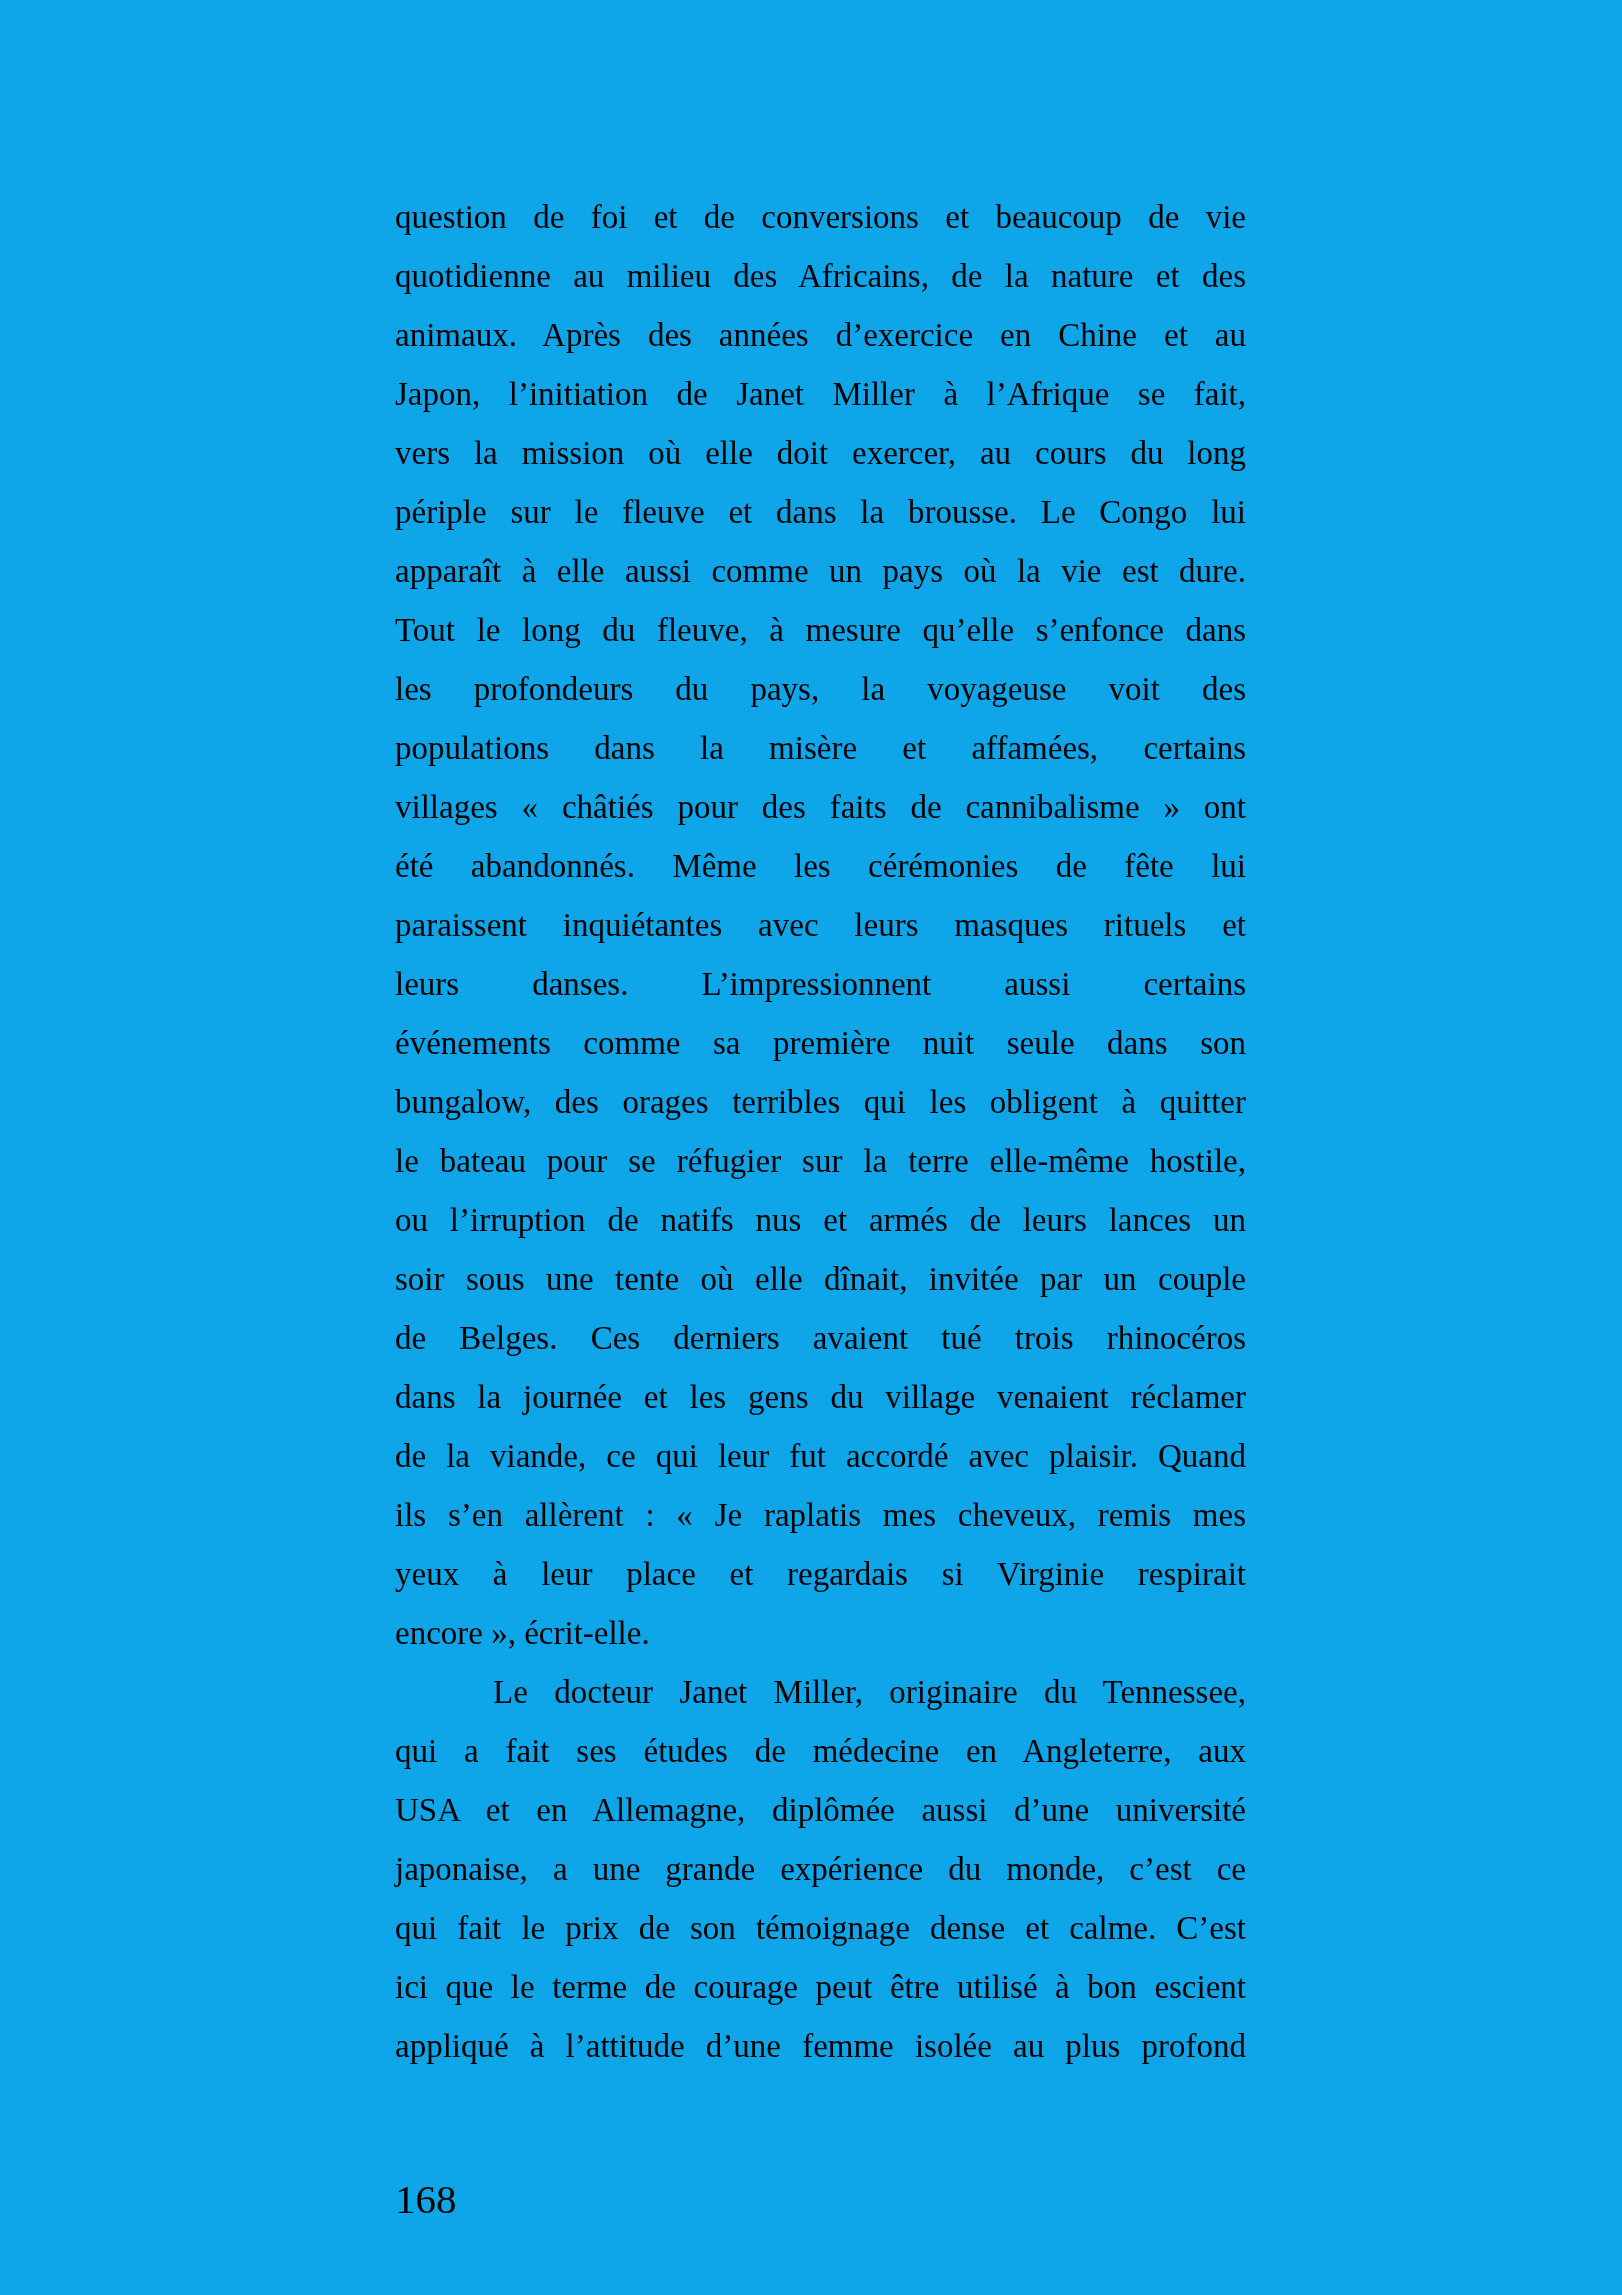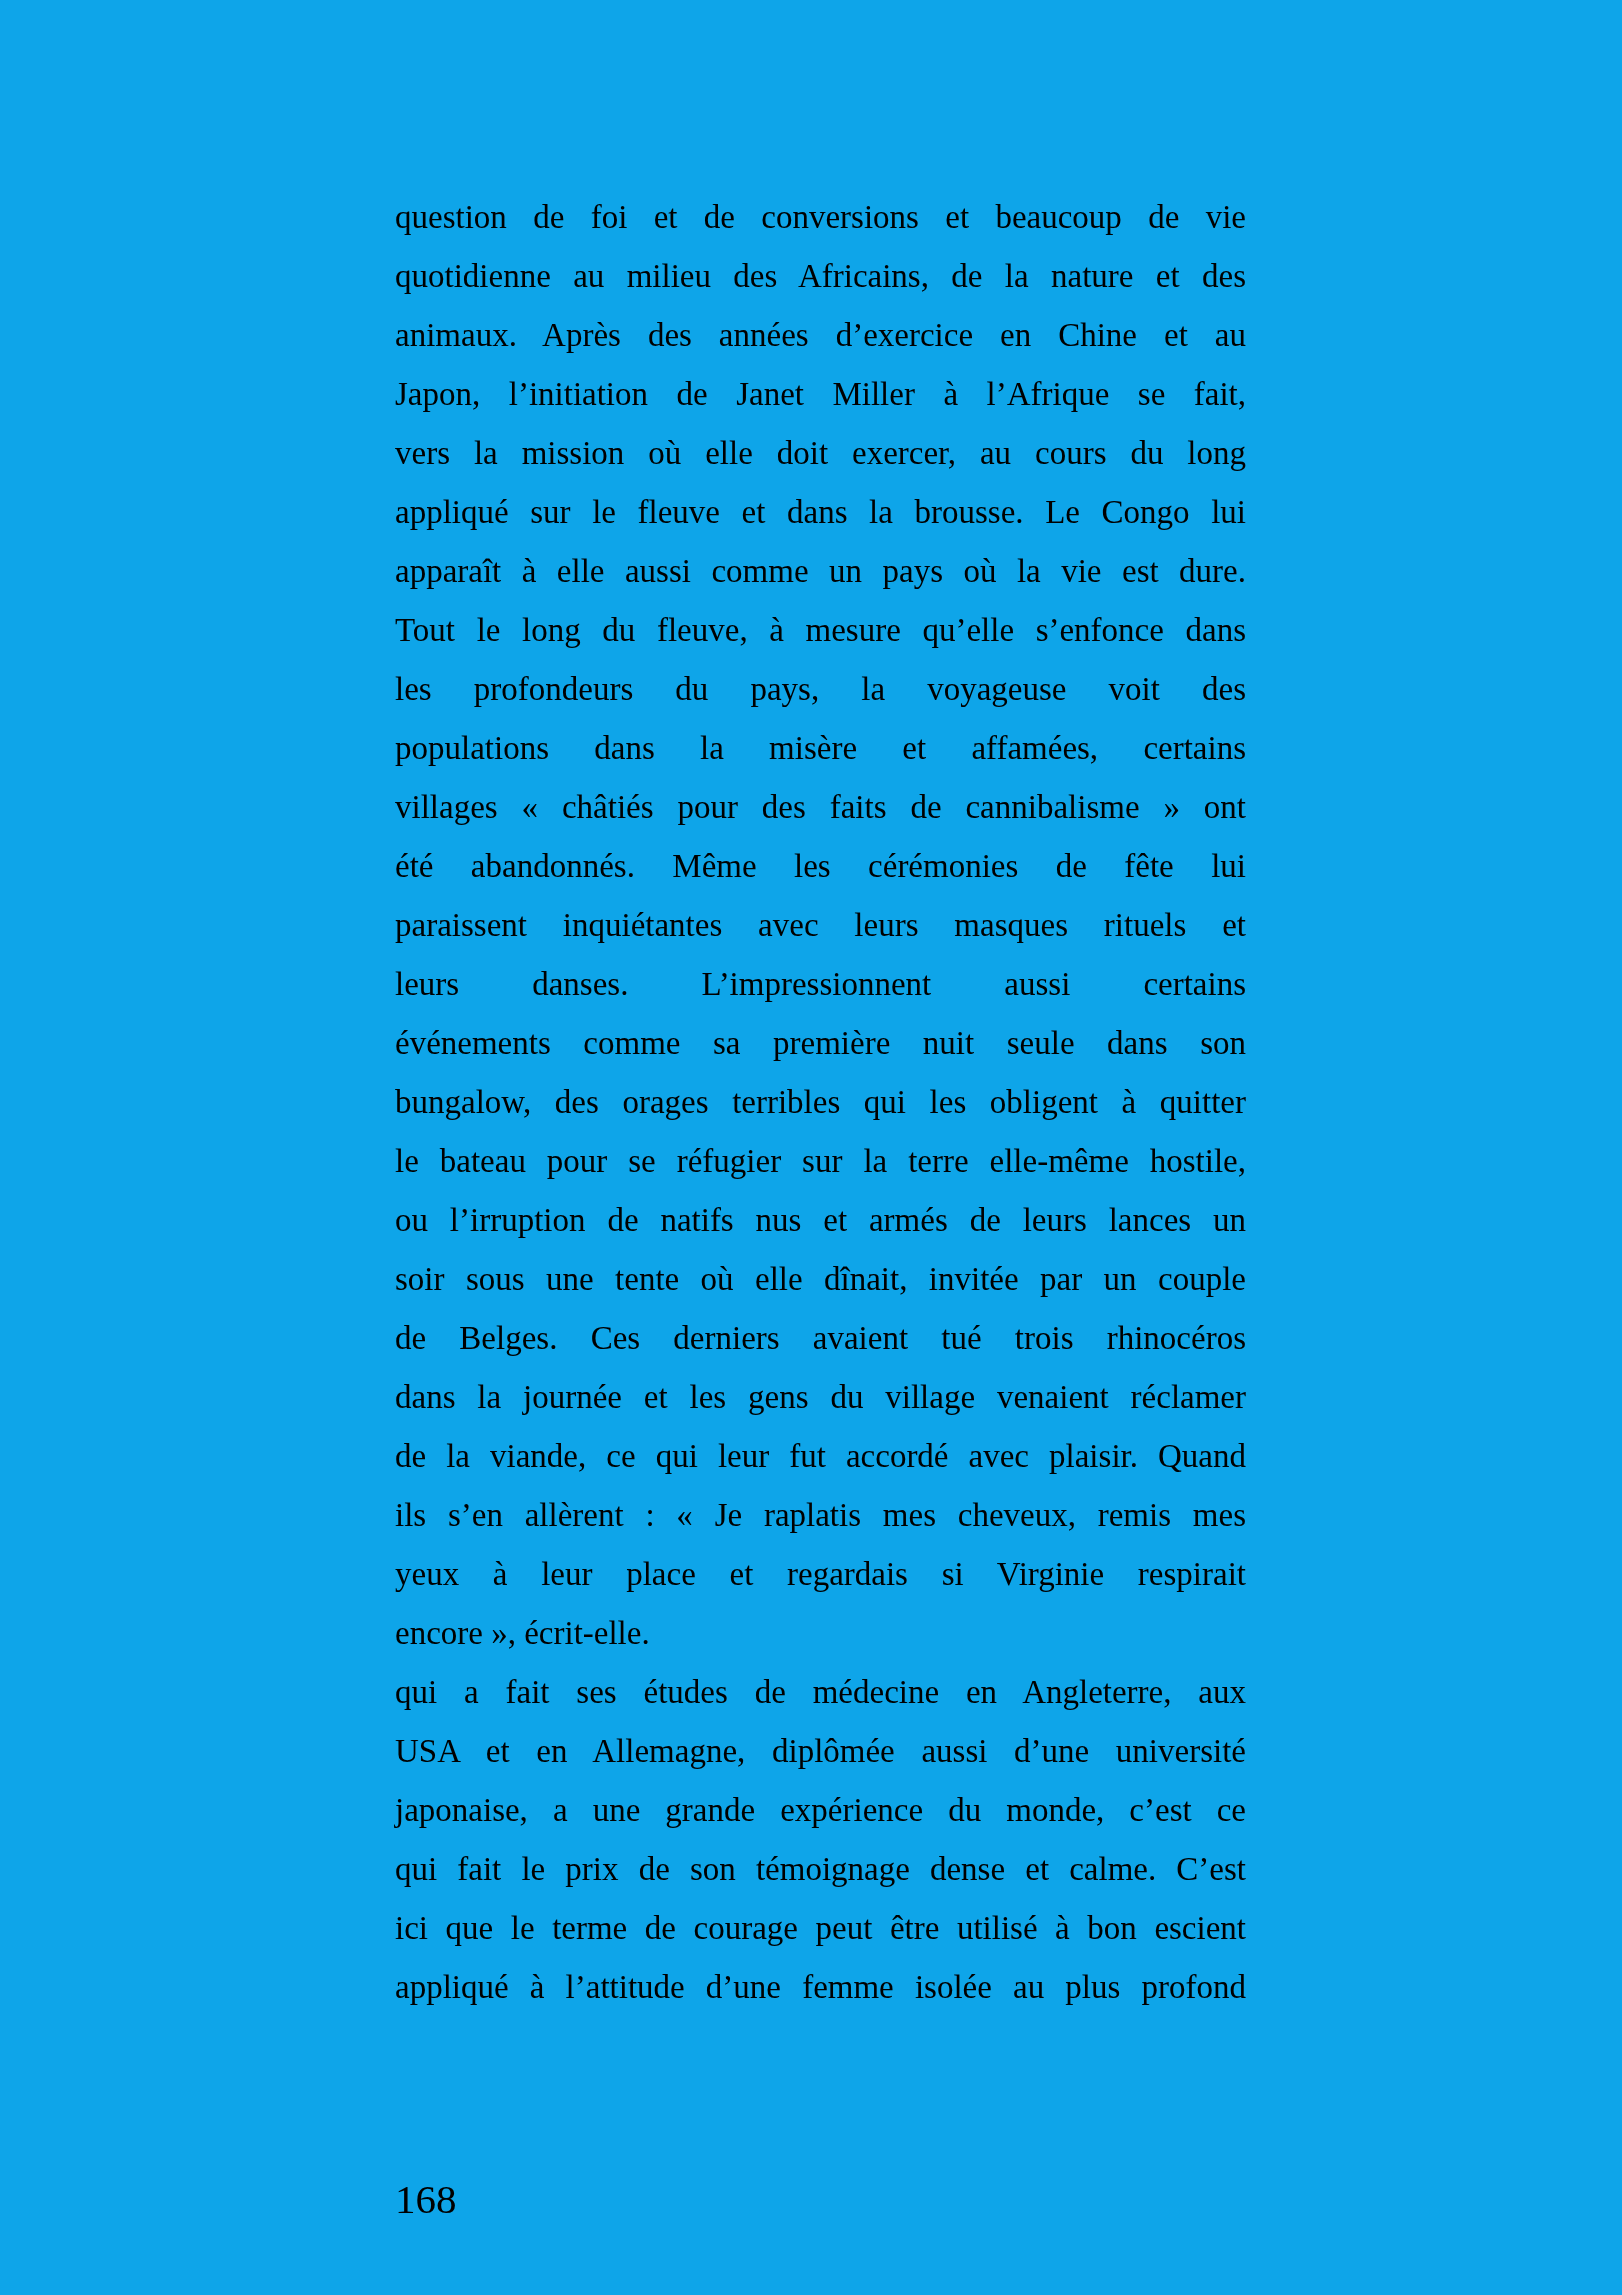--- a/index.html
+++ b/index.html
@@ -53,40 +53,41 @@
 </head>
 <body>
 
 <div class="page">
   <div class="text-block">
     <div class="line">question de foi et de conversions et beaucoup de vie</div>
     <div class="line">quotidienne au milieu des Africains, de la nature et des</div>
     <div class="line">animaux. Après des années d’exercice en Chine et au</div>
     <div class="line">Japon, l’initiation de Janet Miller à l’Afrique se fait,</div>
     <div class="line">vers la mission où elle doit exercer, au cours du long</div>
-    <div class="line">appliqué sur le fleuve et dans la brousse. Le Congo lui</div>
+    <div class="line">périple sur le fleuve et dans la brousse. Le Congo lui</div>
     <div class="line">apparaît à elle aussi comme un pays où la vie est dure.</div>
     <div class="line">Tout le long du fleuve, à mesure qu’elle s’enfonce dans</div>
     <div class="line">les profondeurs du pays, la voyageuse voit des</div>
     <div class="line">populations dans la misère et affamées, certains</div>
     <div class="line">villages « châtiés pour des faits de cannibalisme » ont</div>
     <div class="line">été abandonnés. Même les cérémonies de fête lui</div>
     <div class="line">paraissent inquiétantes avec leurs masques rituels et</div>
     <div class="line">leurs danses. L’impressionnent aussi certains</div>
     <div class="line">événements comme sa première nuit seule dans son</div>
     <div class="line">bungalow, des orages terribles qui les obligent à quitter</div>
     <div class="line">le bateau pour se réfugier sur la terre elle-même hostile,</div>
     <div class="line">ou l’irruption de natifs nus et armés de leurs lances un</div>
     <div class="line">soir sous une tente où elle dînait, invitée par un couple</div>
     <div class="line">de Belges. Ces derniers avaient tué trois rhinocéros</div>
     <div class="line">dans la journée et les gens du village venaient réclamer</div>
     <div class="line">de la viande, ce qui leur fut accordé avec plaisir. Quand</div>
     <div class="line">ils s’en allèrent : « Je raplatis mes cheveux, remis mes</div>
     <div class="line">yeux à leur place et regardais si Virginie respirait</div>
     <div class="line para-end">encore », écrit-elle.</div>
+    <div class="line indent">Le docteur Janet Miller, originaire du Tennessee,</div>
     <div class="line">qui a fait ses études de médecine en Angleterre, aux</div>
     <div class="line">USA et en Allemagne, diplômée aussi d’une université</div>
     <div class="line">japonaise, a une grande expérience du monde, c’est ce</div>
     <div class="line">qui fait le prix de son témoignage dense et calme. C’est</div>
     <div class="line">ici que le terme de courage peut être utilisé à bon escient</div>
     <div class="line">appliqué à l’attitude d’une femme isolée au plus profond</div>
   </div>
   <div class="page-number">168</div>
 </div>
 

